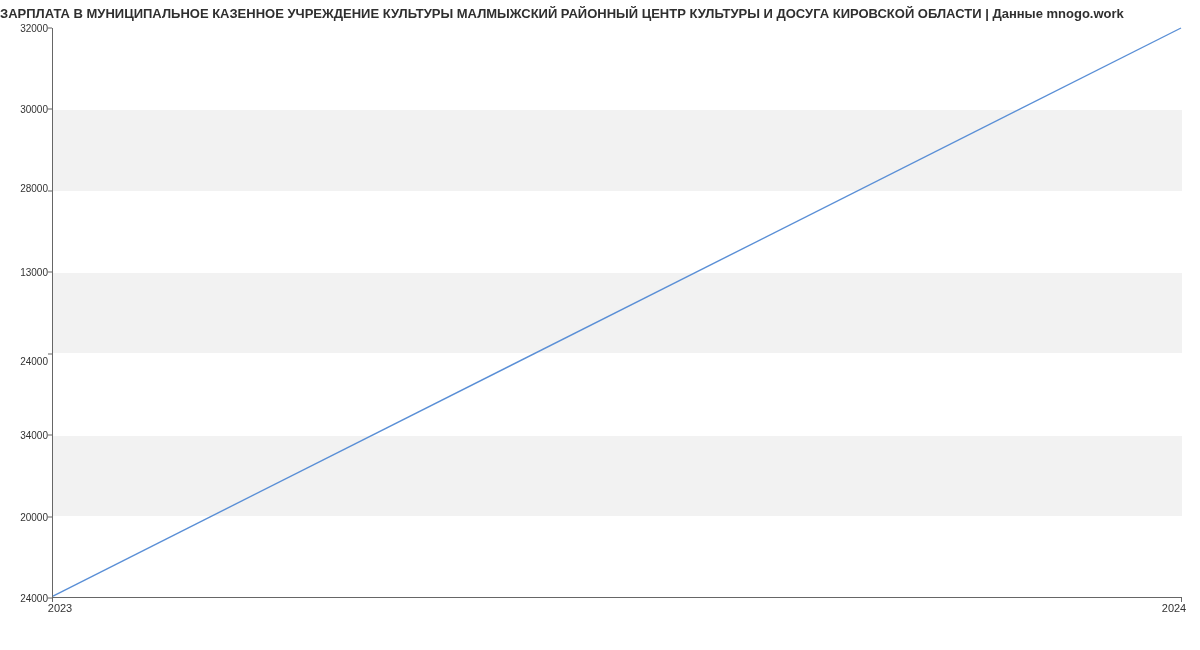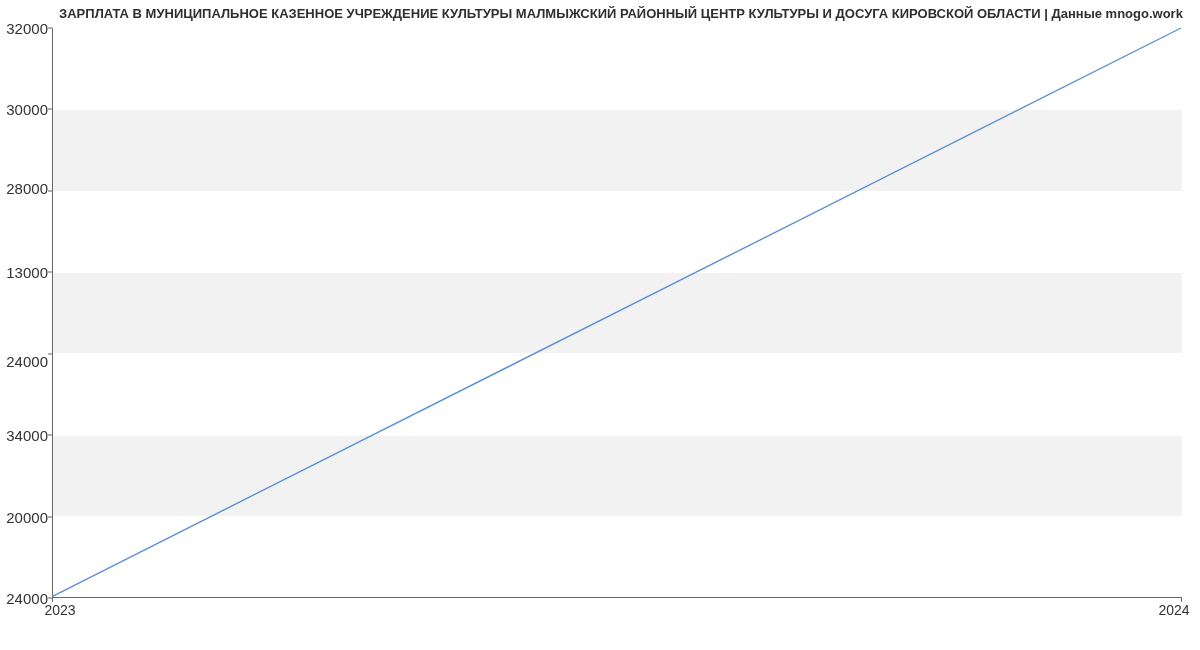--- a/index.html
+++ b/index.html
@@ -14,26 +14,25 @@
   .chart-container {
     position: relative;
     width: 1200px;
     height: 650px;
   }
   .title {
     position: absolute;
     top: 6px;
     left: 0;
     right: 6px;
-    text-align: center;
+    text-align: left;
     font-size: 13px;
     font-weight: 600;
     color: #2f2f2f;
     white-space: nowrap;
-    margin-left: 48px;
   }
   .plot-area {
     position: absolute;
     left: 52px;
     top: 28px;
     width: 1130px;    
     height: 570px;   
     border-left: 1px solid #666;
     border-bottom: 1px solid #666;
     box-sizing: border-box;
@@ -49,28 +48,28 @@
     left: 0;
     width: 100%;
     height: 1px;
     background: #ffffff;
   }
   .y-tick-label {
     position: absolute;
     right: 1152px; 
     width: 44px;
     text-align: right;
-    font-size: 15px;
+    font-size: 10px;
     color: #333;
     transform: translateY(-50%);
   }
   .x-tick-label {
     position: absolute;
     top: 602px;
-    font-size: 14px;
+    font-size: 11px;
     color: #333;
     transform: translateX(-50%);
   }
   .y-tick-mark {
     position: absolute;
     left: 48px;
     width: 4px;
     height: 1px;
     background: #666;
     transform: translateY(-0.5px);

